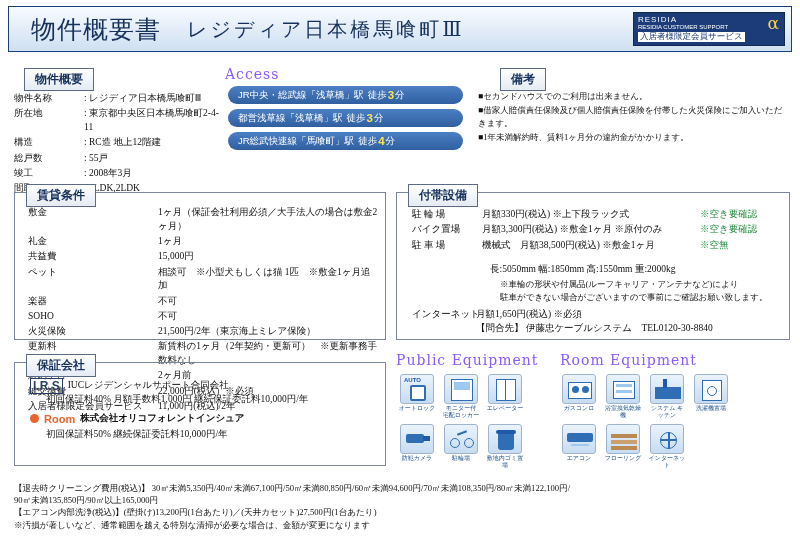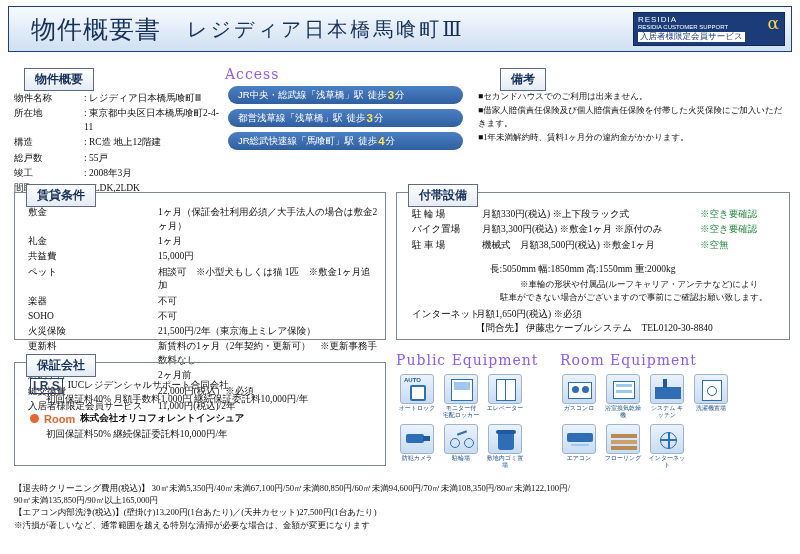--- a/index.html
+++ b/index.html
@@ -241,21 +241,21 @@
       <td class="green">※空き要確認</td>
     </tr>
     <tr>
       <td class="k">駐 車 場</td>
       <td>機械式　月額38,500円(税込) ※敷金1ヶ月</td>
       <td class="green">※空無</td>
     </tr>
   </tbody>
     </table>
   <div class="t" style="position:absolute;left:490px;top:263px;">長:5050mm 幅:1850mm 高:1550mm 重:2000kg</div>
-  <div class="t tsmall" style="position:absolute;left:500px;top:278px;margin-left:20px;">※車輪の形状や付属品(ルーフキャリア・アンテナなど)により</div>
+  <div class="t tsmall" style="position:absolute;left:500px;top:278px;">※車輪の形状や付属品(ルーフキャリア・アンテナなど)により</div>
   <div class="t tsmall" style="position:absolute;left:500px;top:291px;">駐車ができない場合がございますので事前にご確認お願い致します。</div>
   <div class="t" style="position:absolute;left:412px;top:308px;">インターネット</div>
   <div class="t" style="position:absolute;left:476px;top:308px;">月額1,650円(税込) ※必須</div>
   <div class="t" style="position:absolute;left:476px;top:322px;">【問合先】 伊藤忠ケーブルシステム　TEL0120-30-8840</div>
 
   <div class="box" style="left:14px;top:362px;width:372px;height:104px;"></div>
   <div style="position:absolute;left:26px;top:354px;">
     <span class="seclabel">保証会社</span>
   </div>
 

